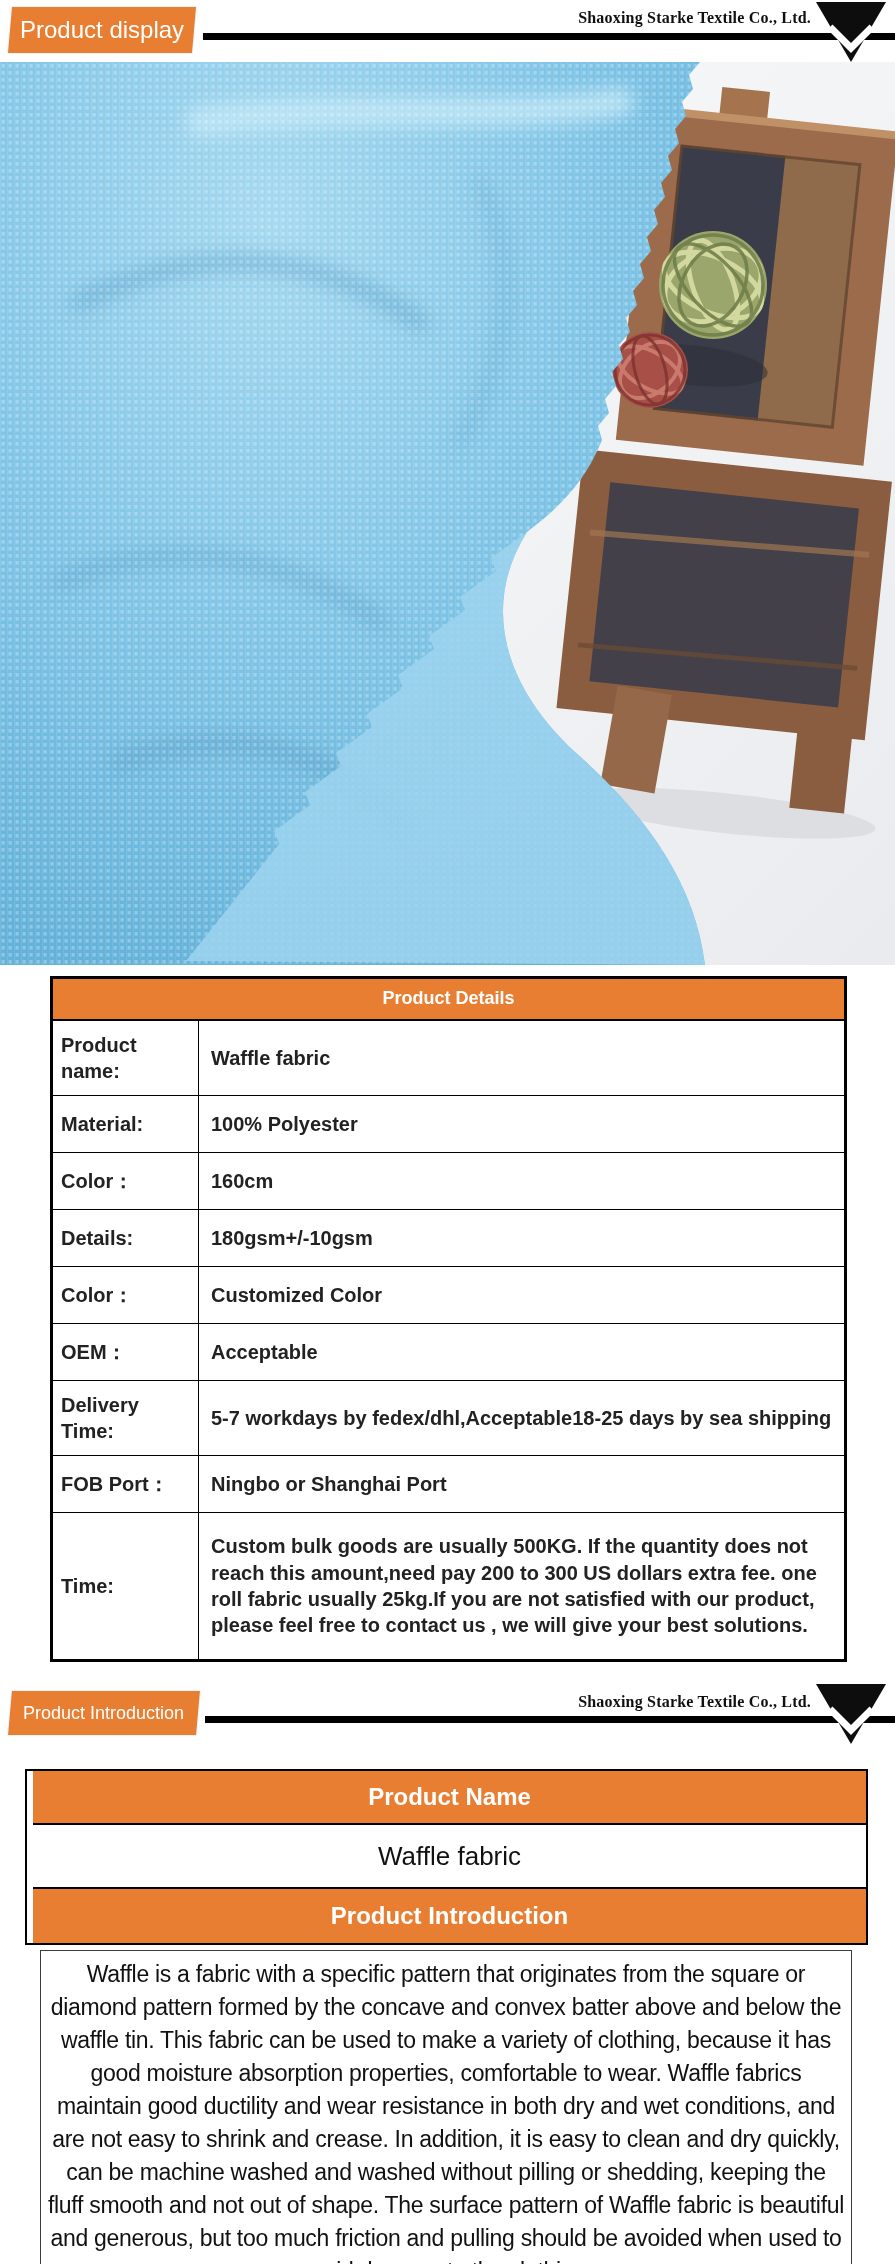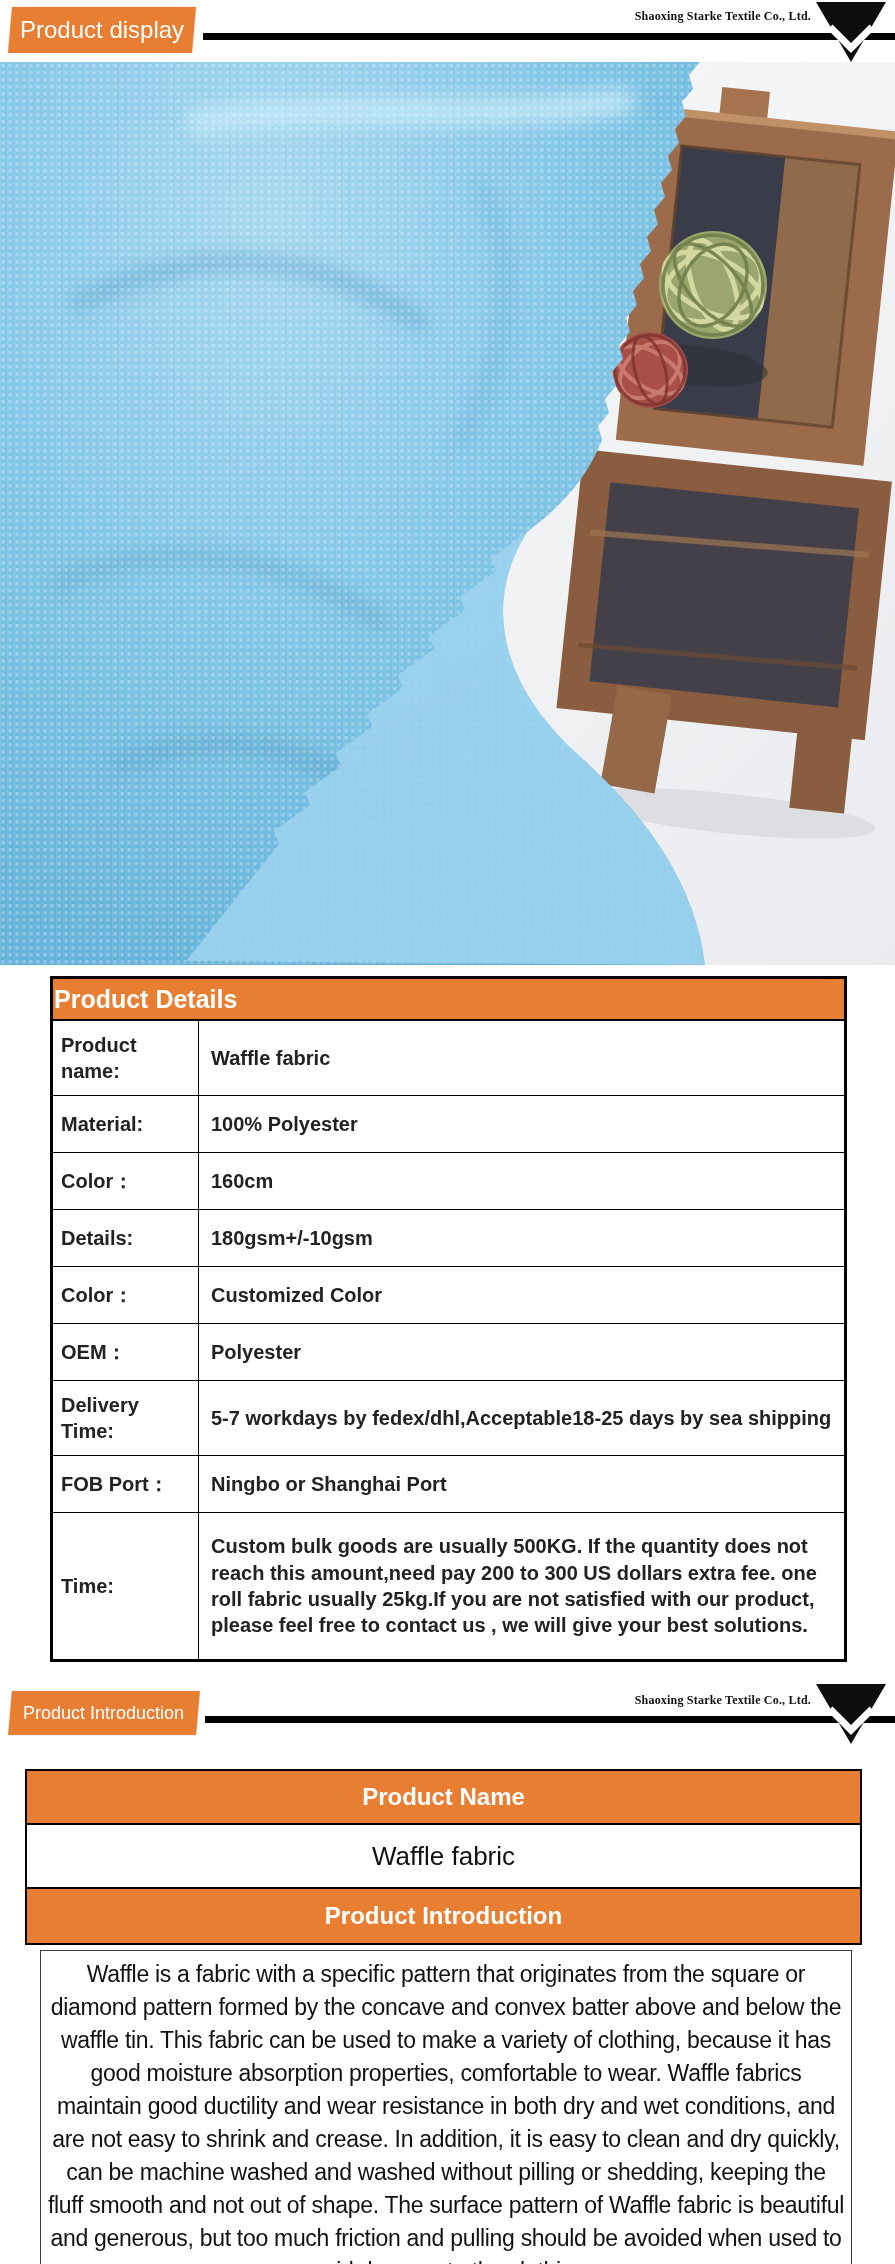--- a/index.html
+++ b/index.html
@@ -13,45 +13,45 @@
   .banner-tag{position:absolute;background:var(--accent,#e87e32);color:#fff;
     display:flex;align-items:center;justify-content:center;transform:skewX(-5deg);
     box-shadow:0 0 0 1px rgba(0,0,0,0.05);white-space:nowrap;}
   .banner-row.first .banner-tag{left:10px;top:7px;width:184px;height:46px;font-size:24px;}
   .banner-row.second .banner-tag{left:10px;top:15px;width:188px;height:44px;font-size:18px;}
   .banner-tag .tag-text{transform:skewX(5deg);}
   .banner-line{position:absolute;height:7px;background:#000;z-index:1;}
   .banner-row.first .banner-line{left:203px;right:0;top:33px;}
   .banner-row.second .banner-line{left:205px;right:0;top:40px;}
   .company{position:absolute;font-family:"Liberation Serif",serif;font-weight:600;
-    color:#101010;font-size:12px;letter-spacing:.2px;z-index:0;}
+    color:#101010;font-size:16px;letter-spacing:.2px;z-index:0;}
   .banner-row.first .company{right:84px;top:9px;}
   .banner-row.second .company{right:84px;top:17px;}
   .logo{position:absolute;width:72px;height:62px;z-index:2;}
   .banner-row.first .logo{right:8px;top:2px;}
   .banner-row.second .logo{right:8px;top:8px;}
 
   
   .photo{display:block;width:895px;height:903px;}
 
   
   table.details{border-collapse:collapse;margin:11px 0 0 50px;width:797px;
     border:3px solid #000;table-layout:fixed;}
   table.details td,table.details th{border:1px solid #000;vertical-align:middle;
     font-size:20px;font-weight:bold;color:#222;line-height:1.32;text-align:left;}
   table.details th.tbl-title{background:var(--accent,#e87e32);color:#fff;
-    text-align:left;font-size:25px;height:38px;border-bottom:2px solid #000;}
+    text-align:center;font-size:18px;height:38px;border-bottom:2px solid #000;}
   td.lbl{padding:6px 22px 6px 8px;}
   td.val{padding:6px 10px 6px 12px;}
   tr.h44 td{height:44px;}
   tr.h62 td{height:62px;}
   tr.hbig td{height:134px;}
 
   
-  .name-table{margin:33px 0 0 25px;width:833px;border:2px solid #000;}
+  .name-table{margin:33px 0 0 25px;width:833px;border:2px solid #000;padding-left:6px;}
   .name-table .orange-row{background:var(--accent,#e87e32);color:#fff;font-weight:bold;
     font-size:24px;display:flex;align-items:center;justify-content:center;height:52px;}
   .name-table .white-row{background:#fff;color:#111;font-size:26px;font-weight:400;
     display:flex;align-items:center;justify-content:center;height:62px;
     border-top:2px solid #000;border-bottom:2px solid #000;}
   .name-table .orange-row.intro{height:54px;}
 
   
   .intro-box{margin:5px 0 0 40px;width:812px;border:1.5px solid #3c3c3c;
     box-sizing:border-box;padding:7px 6px;font-size:23px;letter-spacing:-0.3px;
@@ -192,21 +192,21 @@
     <tr class="h44">
       <td class="lbl">Details:</td>
       <td class="val">180gsm+/-10gsm</td>
         </tr>
     <tr class="h44">
       <td class="lbl">Color：</td>
       <td class="val">Customized Color</td>
         </tr>
     <tr class="h44">
       <td class="lbl">OEM：</td>
-      <td class="val">Polyester</td>
+      <td class="val">Acceptable</td>
         </tr>
     <tr class="h62">
       <td class="lbl">Delivery Time:</td>
       <td class="val">5-7 workdays by fedex/dhl,Acceptable18-25 days by sea shipping</td>
         </tr>
     <tr class="h44">
       <td class="lbl">FOB Port：</td>
       <td class="val">Ningbo or Shanghai Port</td>
         </tr>
     <tr class="hbig">

